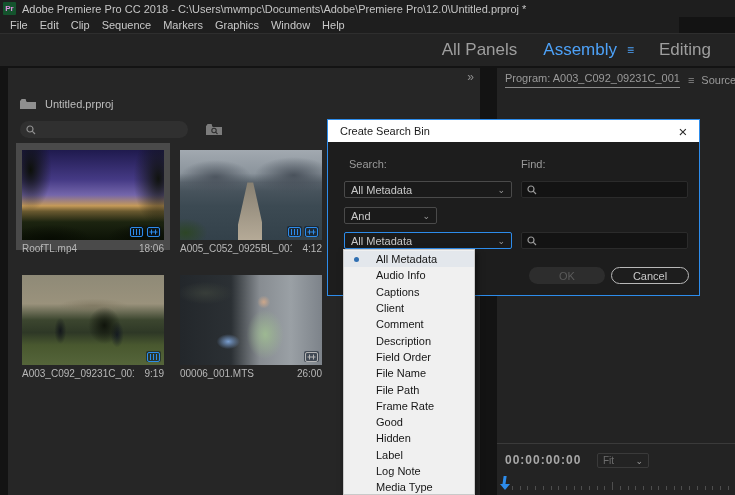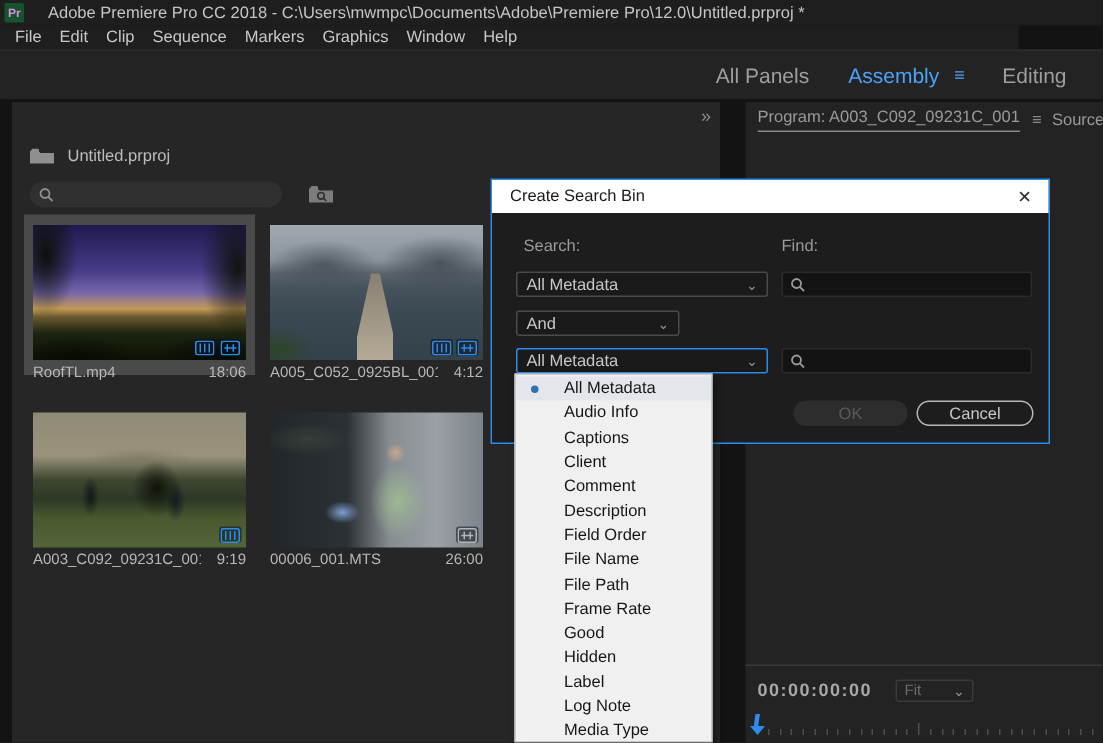--- a/index.html
+++ b/index.html
@@ -1,26 +1,26 @@
 <!DOCTYPE html>
 <html><head>
 <meta charset="utf-8">
 <style>
   * { margin:0; padding:0; box-sizing:border-box; }
   html,body { width:735px; height:495px; overflow:hidden; }
   body { position:relative; background:#131313; font-family:"Liberation Sans",sans-serif; color:#c9c9c9; font-size:11px; -webkit-font-smoothing:antialiased; }
 
   
   .titlebar { position:absolute; left:0; top:0; width:735px; height:17px; background:#1e1e1e; display:flex; align-items:center; padding-left:3px; }
-  .pr-logo { width:13px; height:13px; background:#14532d; color:#e08fe0; font-size:8px; font-weight:bold; display:flex; align-items:center; justify-content:center; border-radius:1px; margin-right:16px; }
+  .pr-logo { width:13px; height:13px; background:#14532d; color:#e08fe0; font-size:8px; font-weight:bold; display:flex; align-items:center; justify-content:center; border-radius:1px; margin-right:6px; }
   .title-text { color:#c5c5c5; font-size:11px; white-space:nowrap; }
   .menubar { position:absolute; left:0; top:17px; width:679px; height:16px; background:#1e1e1e; display:flex; align-items:center; padding-left:4px; }
   .menu-item { color:#c9c9c9; padding:0 6px; font-size:11px; cursor:default; }
   .workspace-bar { position:absolute; left:0; top:33px; width:735px; height:33px; background:#232323; border-top:1px solid #2e2e2e; display:flex; align-items:center; justify-content:flex-end; gap:26px; padding-right:24px; }
-  .ws-tab { color:#9e9e9e; font-size:14px; }
+  .ws-tab { color:#9e9e9e; font-size:17px; }
   .ws-tab.active { color:#4da1f7; }
   .ws-menu { color:#4da1f7; font-size:12px; letter-spacing:-1px; margin-left:-16px; }
 
   
   .project-panel { position:absolute; left:8px; top:68px; width:472px; height:427px; background:#262626; }
   .panel-overflow { position:absolute; right:6px; top:2px; color:#8f8f8f; font-size:12px; }
   .proj-row { position:absolute; left:12px; top:30px; display:flex; align-items:center; gap:9px; }
   .proj-name { color:#bdbdbd; }
   .search-row { position:absolute; left:12px; top:53px; width:448px; height:17px; }
   .search-box { position:absolute; left:0; top:0; width:168px; height:17px; background:#303030; border-radius:9px; display:flex; align-items:center; padding-left:6px; }
@@ -304,21 +304,21 @@
     <span>All Metadata</span>
     <span class="chev">⌄</span>
   </div>
   <div class="find-field" style="left:193px; top:61px; width:167px;">
     <svg width="10" height="10" viewBox="0 0 10 10">
         <circle cx="4" cy="4" r="3" fill="none" stroke="#9a9a9a" stroke-width="1.2"></circle>
         <line x1="6.2" y1="6.2" x2="9" y2="9" stroke="#9a9a9a" stroke-width="1.2"></line>
       </svg>
   </div>
 
-  <div class="dd" style="left:16px; top:87px; width:109px;">
+  <div class="dd" style="left:16px; top:87px; width:93px;">
     <span>And</span>
     <span class="chev">⌄</span>
   </div>
 
   <div class="dd focused" style="left:16px; top:112px; width:168px;">
     <span>All Metadata</span>
     <span class="chev">⌄</span>
   </div>
   <div class="find-field" style="left:193px; top:112px; width:167px;">
     <svg width="10" height="10" viewBox="0 0 10 10">

